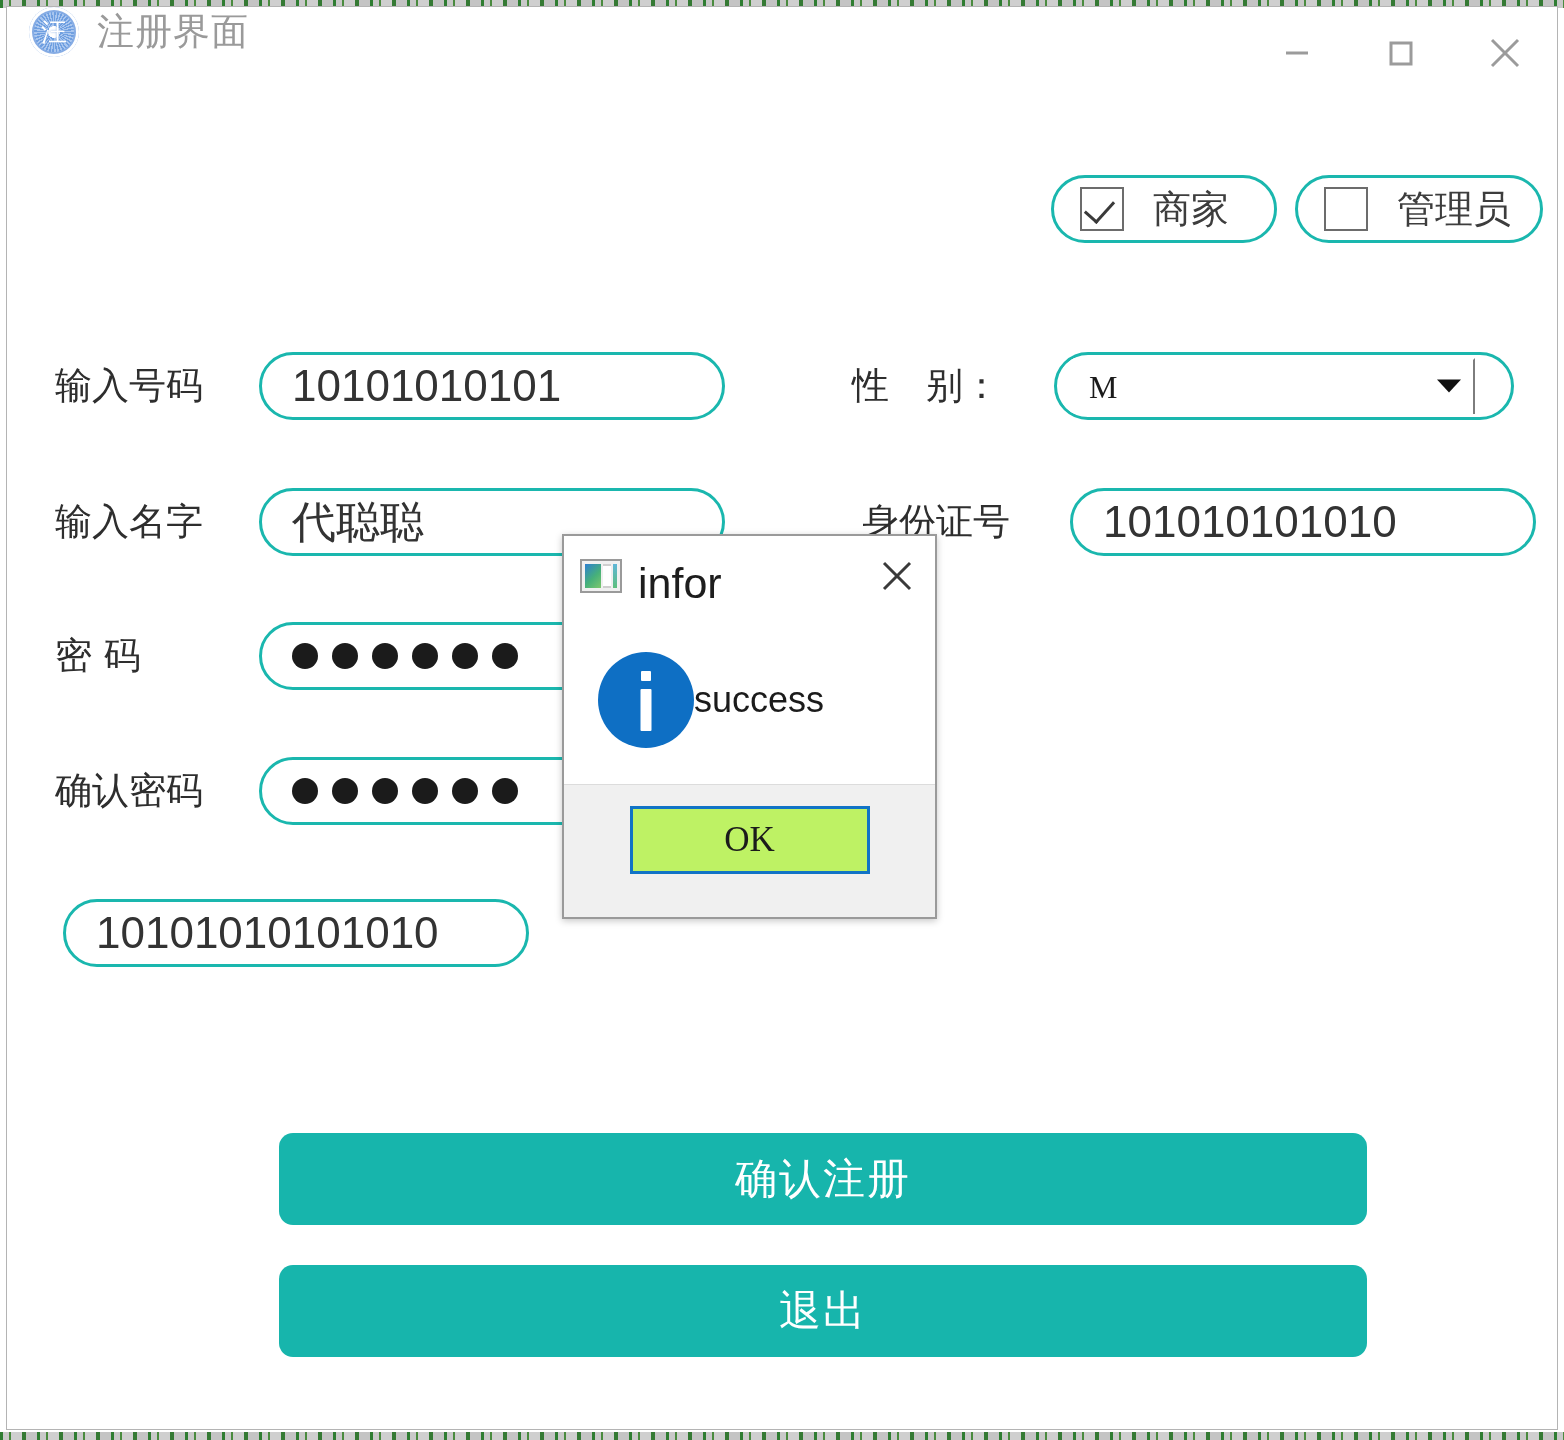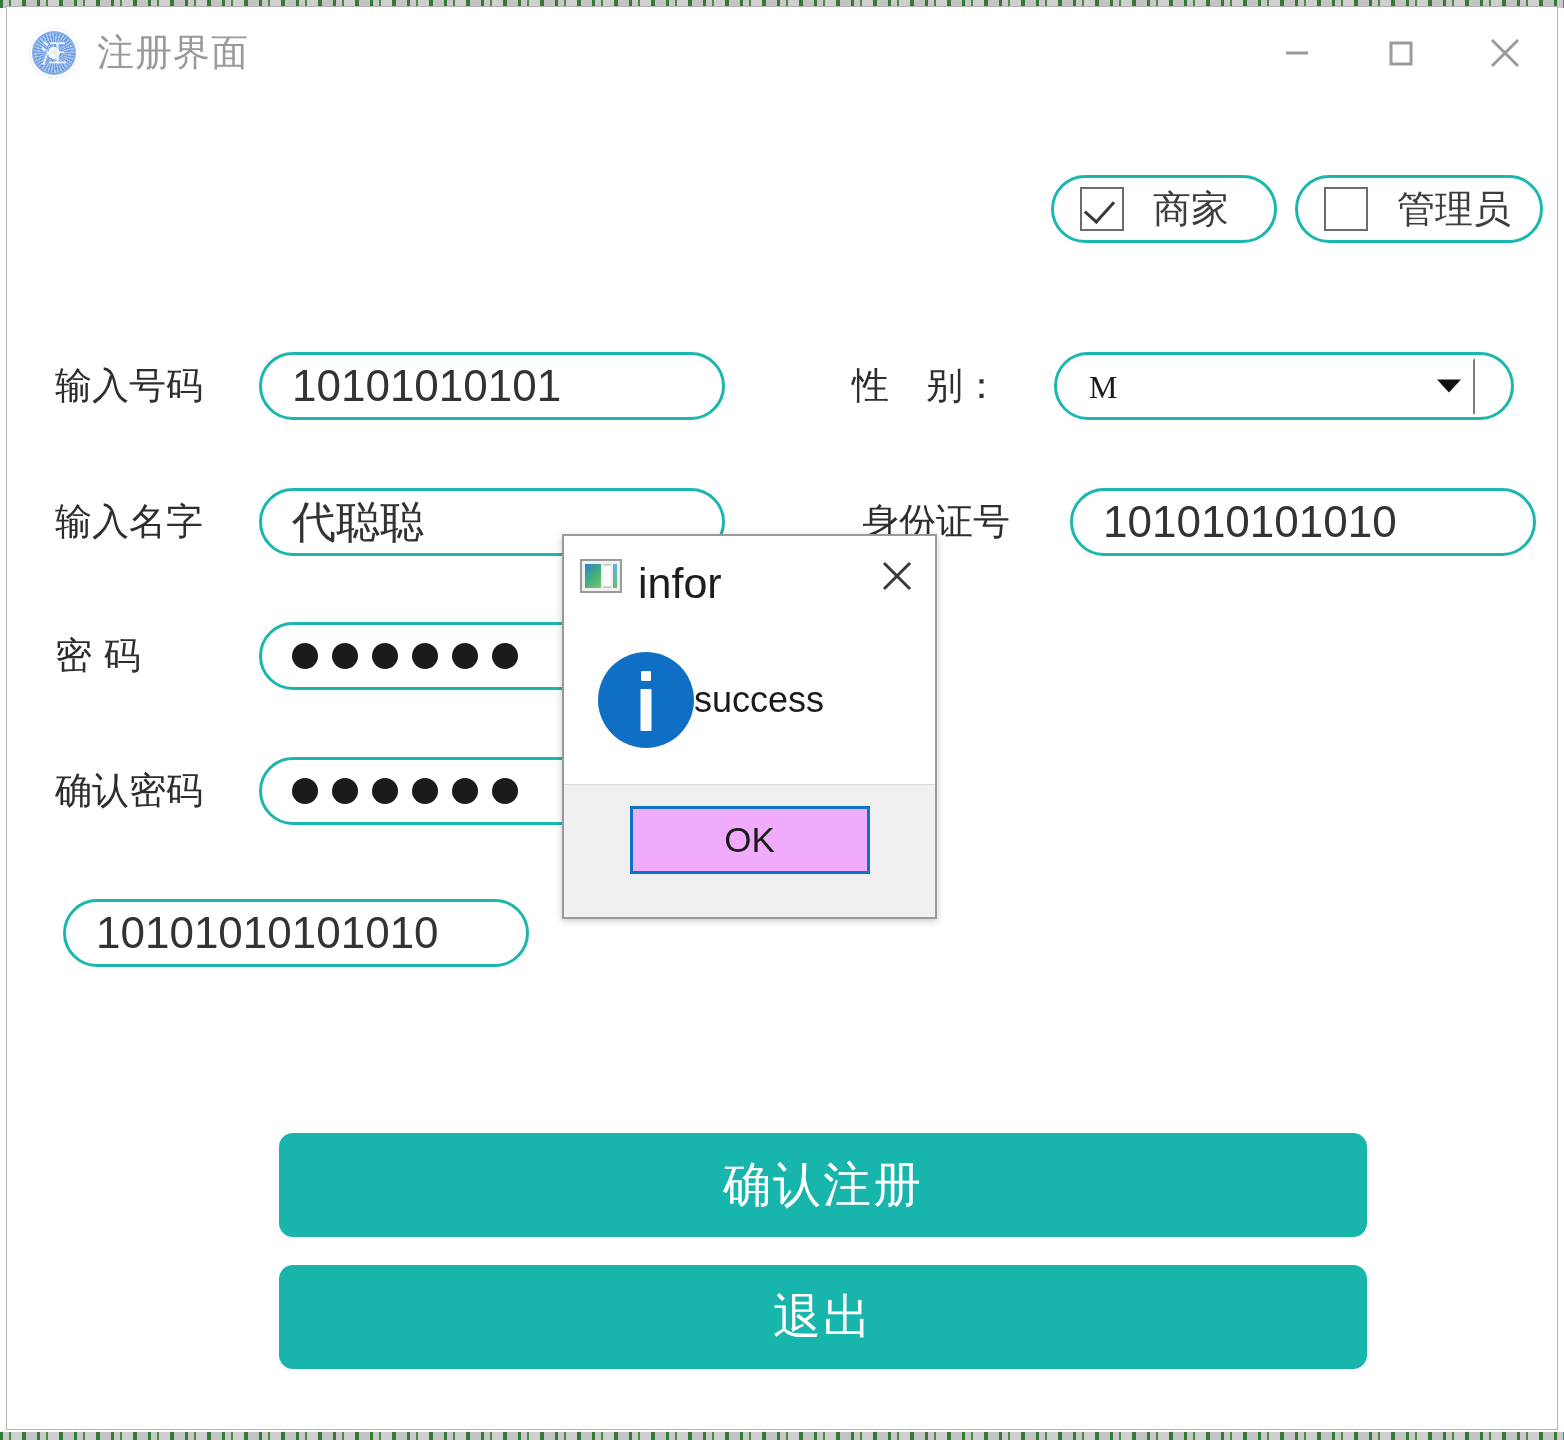--- a/index.html
+++ b/index.html
@@ -47,21 +47,21 @@
   }
 
   
   .titlebar {
     position: absolute;
     left: 0; top: 0;
     width: 100%;
     height: 92px;
     background: #ffffff;
     display: flex;
-    align-items: center;
+    align-items: flex-start;
   }
   .app-logo {
     margin-left: 22px;
     width: 50px;
     height: 50px;
     border-radius: 50%;
     background:
       radial-gradient(circle at 50% 50%, #ffffff 0 16%, rgba(255,255,255,0) 17%),
       repeating-conic-gradient(from 0deg at 50% 50%, #6f9fe0 0deg 5deg, #a9c6ef 5deg 10deg),
       #7aa5e2;
@@ -236,26 +236,26 @@
     border-left: 12px solid transparent;
     border-right: 12px solid transparent;
     border-top: 13px solid #111111;
   }
 
   
   .action-btn {
     position: absolute;
     left: 272px;
     width: 1088px;
-    height: 104px;
+    height: 92px;
     background: #17b5ac;
     border-radius: 14px;
     border: none;
     color: #ffffff;
-    font-size: 48px;
+    font-size: 42px;
     font-family: "DejaVu Sans", sans-serif;
     display: flex;
     align-items: center;
     justify-content: center;
     box-sizing: border-box;
     letter-spacing: 2px;
   }
   .btn-register { top: 1126px; }
   .btn-exit { top: 1258px; }
 
@@ -372,26 +372,26 @@
     background: #f0f0f0;
     border-top: 1px solid #dcdcdc;
     display: flex;
     align-items: center;
     justify-content: center;
     box-sizing: border-box;
   }
   .dlg-ok {
     width: 240px;
     height: 68px;
-    background: #f0abfc;
+    background: #bef264;
     border: 3px solid #1173c6;
     box-sizing: border-box;
     font-size: 35px;
     color: #1b1b1b;
-    font-family: Liberation Sans, sans-serif;
+    font-family: Liberation Serif, serif;
     display: flex;
     align-items: center;
     justify-content: center;
     margin-bottom: 22px;
   }
 </style>
 </head>
 <body>
 
 <div class="speckle-strip speckle-top"></div>

